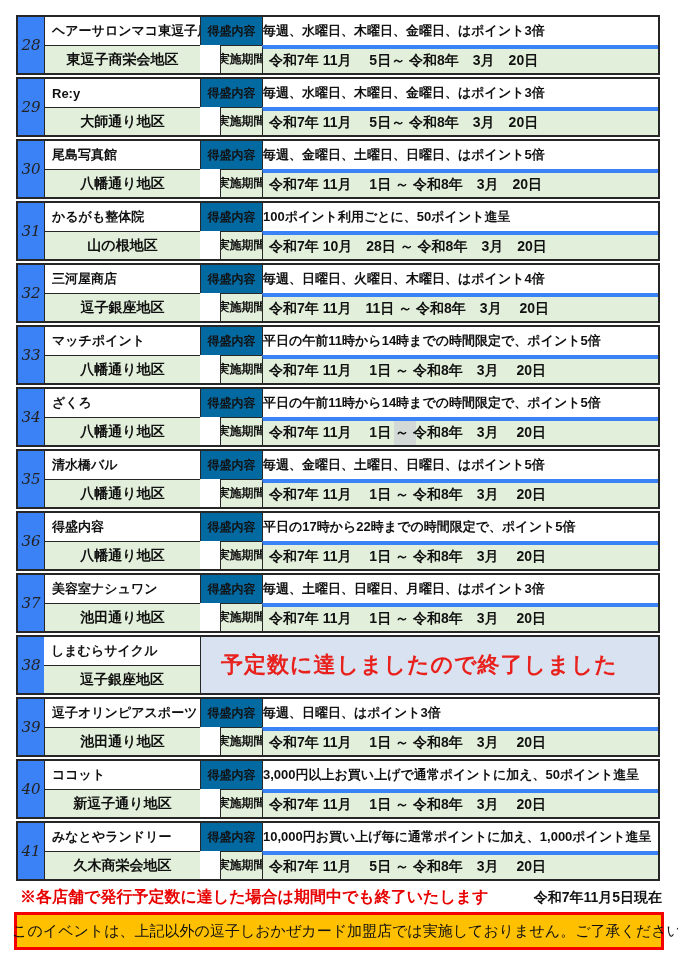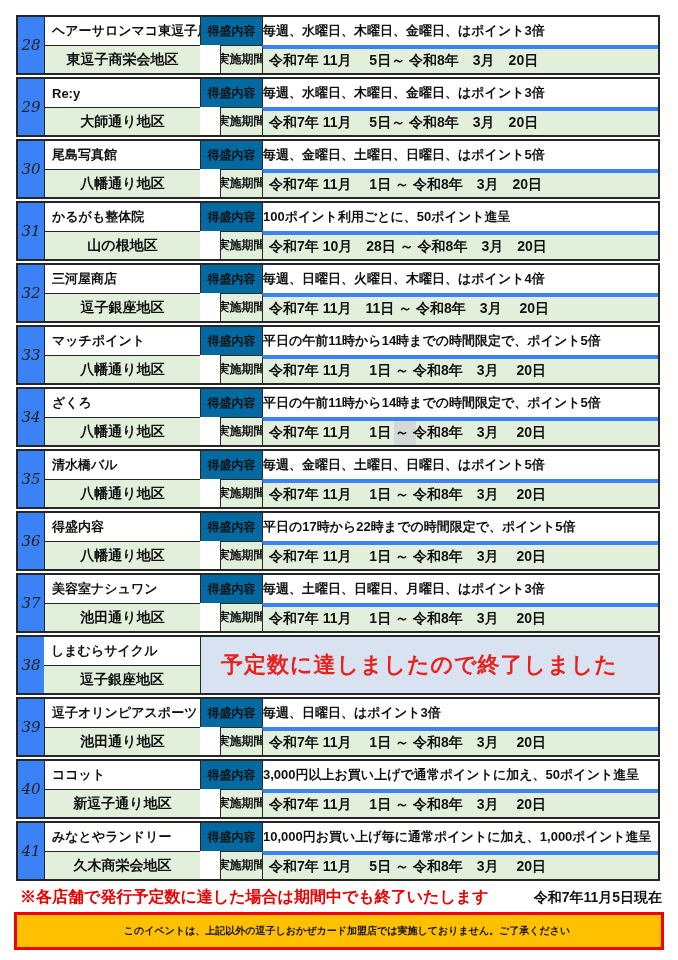--- a/index.html
+++ b/index.html
@@ -81,21 +81,21 @@
     color: #e80000; font-weight: bold; font-size: 16px; white-space: nowrap;
   }
   #footer-date {
     position: absolute; right: 16px; top: 889px;
     color: #111; font-weight: bold; font-size: 14px; white-space: nowrap;
   }
   #banner {
     position: absolute; left: 14px; top: 912px; width: 650px; height: 38px;
     background: var(--gold); border: 3px solid #f50000;
     display: flex; align-items: center; justify-content: center;
-    font-weight: bold; font-size: 10px; color: #111; white-space: nowrap; padding-left: 16px;
+    font-weight: normal; font-size: 15px; color: #111; white-space: nowrap; padding-left: 16px;
   }
 
   :root { --green: #e2efda; --blue: #d9e2f0; --red: #e8211d; --gold: #ffc000; }
 </style>
 </head>
 <body>
 
 <div id="table-area">
     <div class="block">
       <div class="cell no-cell">28</div>

